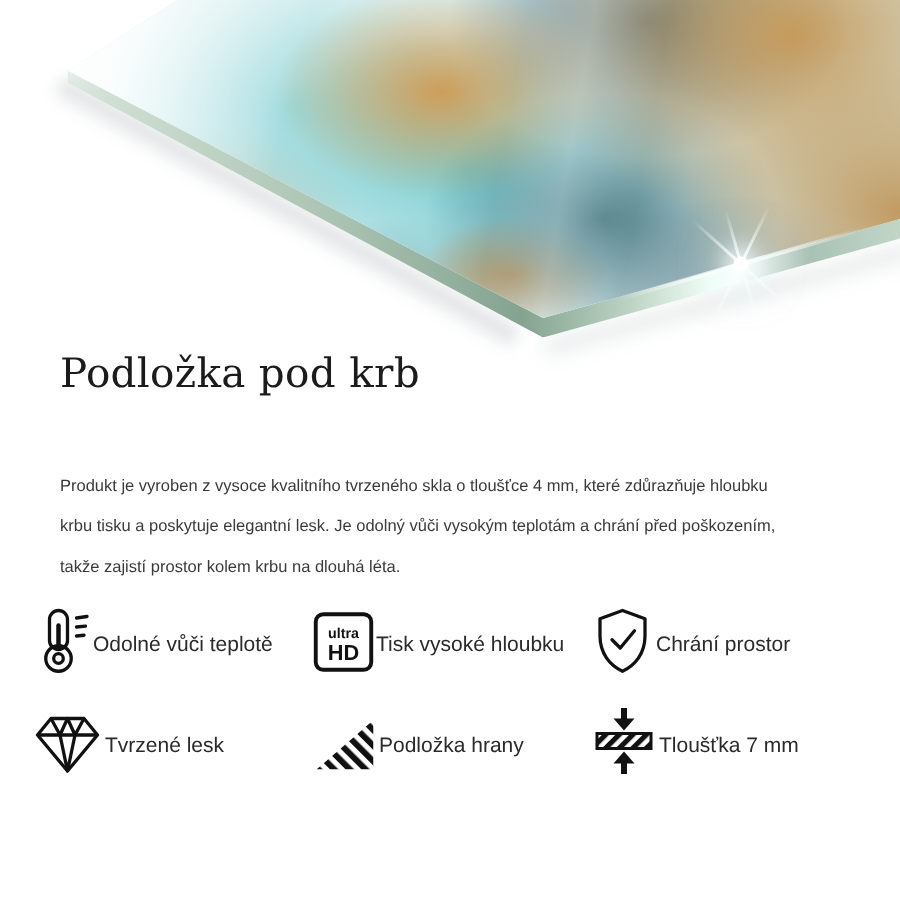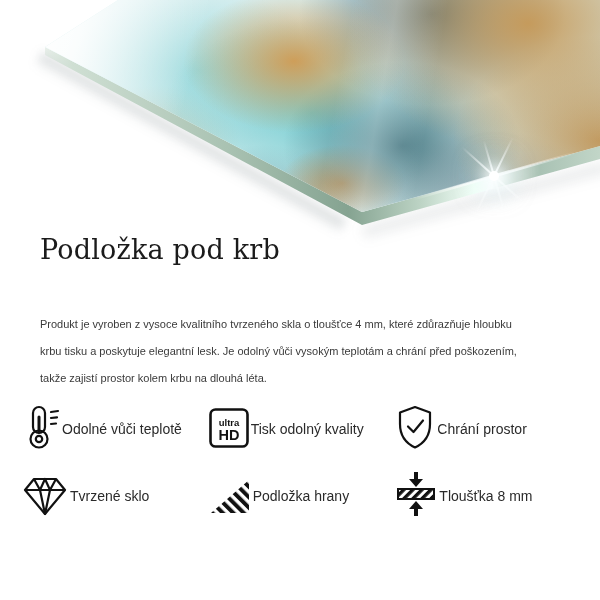--- a/index.html
+++ b/index.html
@@ -111,21 +111,21 @@
     </div>
 
     <div class="feature">
       <div class="icon-box">
         <svg width="44" height="44" viewBox="0 0 44 44">
           <rect x="3.5" y="3.5" width="37" height="37" rx="5" fill="none" stroke="#111" stroke-width="2.6"></rect>
           <text x="22" y="19.5" text-anchor="middle" font-family="Liberation Sans, sans-serif" font-size="9.5" font-weight="600" fill="#111">ultra</text>
           <text x="22" y="34" text-anchor="middle" font-family="Liberation Sans, sans-serif" font-size="14.5" font-weight="800" fill="#111">HD</text>
         </svg>
       </div>
-      <div class="label">Tisk odolný kvality</div>
+      <div class="label">Tisk vysoké hloubku</div>
     </div>
 
     <div class="feature">
       <div class="icon-box">
         <svg width="44" height="46" viewBox="0 0 44 46" fill="none" stroke="#111" stroke-width="2.2" stroke-linejoin="round" stroke-linecap="round">
           <path d="M22 3 L37 8.5 V20 C37 31.5 30.5 39.5 22 43.5 C13.5 39.5 7 31.5 7 20 V8.5 Z"></path>
           <path d="M15 22.5 L20.5 28 L30 16.5"></path>
         </svg>
       </div>
       <div class="label">Chrání prostor</div>
@@ -133,21 +133,21 @@
 
     <div class="feature">
       <div class="icon-box">
         <svg width="50" height="42" viewBox="0 0 50 42" fill="none" stroke="#111" stroke-width="2.2" stroke-linejoin="round">
           <path d="M5 15 L14 4 H36 L45 15 L25 39 Z"></path>
           <path d="M5 15 H45"></path>
           <path d="M14 4 L20 15 L25 4 L30 15 L36 4"></path>
           <path d="M20 15 L25 39 L30 15"></path>
         </svg>
       </div>
-      <div class="label">Tvrzené sklo</div>
+      <div class="label">Tvrzené lesk</div>
     </div>
 
     <div class="feature">
       <div class="icon-box">
         <svg width="46" height="38" viewBox="0 0 46 38">
           <defs>
             <pattern id="stripes" patternUnits="userSpaceOnUse" width="7.4" height="7.4" patternTransform="rotate(-45)">
               <rect width="4" height="7.4" fill="#111"></rect>
             </pattern>
             <clipPath id="tri">
@@ -168,17 +168,17 @@
               <rect width="3.4" height="6.4" fill="#111"></rect>
             </pattern>
           </defs>
           <rect x="21" y="1" width="4" height="8" fill="#111"></rect>
           <polygon points="16,8 30,8 23,16" fill="#111"></polygon>
           <rect x="5" y="18" width="36" height="10" fill="url(#hatch)" stroke="#111" stroke-width="2"></rect>
           <polygon points="16,38 30,38 23,30" fill="#111"></polygon>
           <rect x="21" y="37" width="4" height="8" fill="#111"></rect>
         </svg>
       </div>
-      <div class="label">Tloušťka 8 mm</div>
+      <div class="label">Tloušťka 7 mm</div>
     </div>
 
   </div>
 </div>
 
 </body></html>

